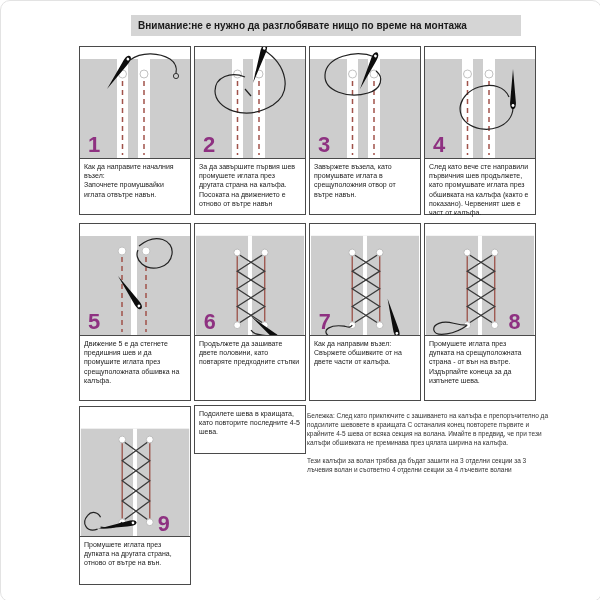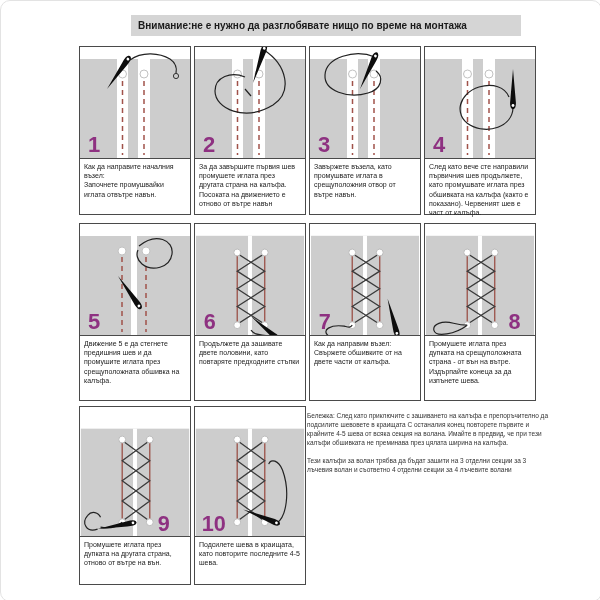--- a/index.html
+++ b/index.html
@@ -188,28 +188,20 @@
         <path d="M17,124 C6,128 0,118 7,110 C11,105 18,107 20,112" fill="none" stroke="#222" stroke-width="1.2"></path>
         <path d="M42,117 C36,122 28,124 20,122" fill="none" stroke="#222" stroke-width="1.2"></path>
         <use href="#needle" transform="translate(17,124) rotate(-10)"></use>
         <text class="stepnum" x="78" y="126" font-size="22" font-weight="bold" fill="#8e3181">9</text>
       </svg>
     </div>
     <div class="cap">Промушете иглата през дупката на другата страна, отново от вътре на вън.</div>
   </div>
 
   <div class="panel r3 c2">
-    <div class="illus">
-      <svg viewBox="0 0 110 131">
-        <use href="#lace3"></use>
-        <path d="M82,118 C92,112 96,86 88,64 C84,54 76,52 74,58" fill="none" stroke="#222" stroke-width="1.2"></path>
-        <use href="#needle" transform="translate(48,104) rotate(22)"></use>
-        <text class="stepnum" x="6" y="126" font-size="22" font-weight="bold" fill="#8e3181">10</text>
-      </svg>
-    </div>
     <div class="cap">Подсилете шева в краищата, като повторите последните 4-5 шева.</div>
   </div>
 
   <div class="note">
     <p>Бележка: След като приключите с зашиването на калъфа е препоръчително да подсилите шевовете в краищата С останалия конец повторете първите и крайните 4-5 шева от всяка секция на волана. Имайте в предвид, че при тези калъфи обшивката не преминава през цялата ширина на калъфа.</p>
     <p>Тези калъфи за волан трябва да бъдат зашити на 3 отделни секции за 3 лъчевия волан и съответно 4 отделни секции за 4 лъчевите волани</p>
   </div>
 
 </div>
 

